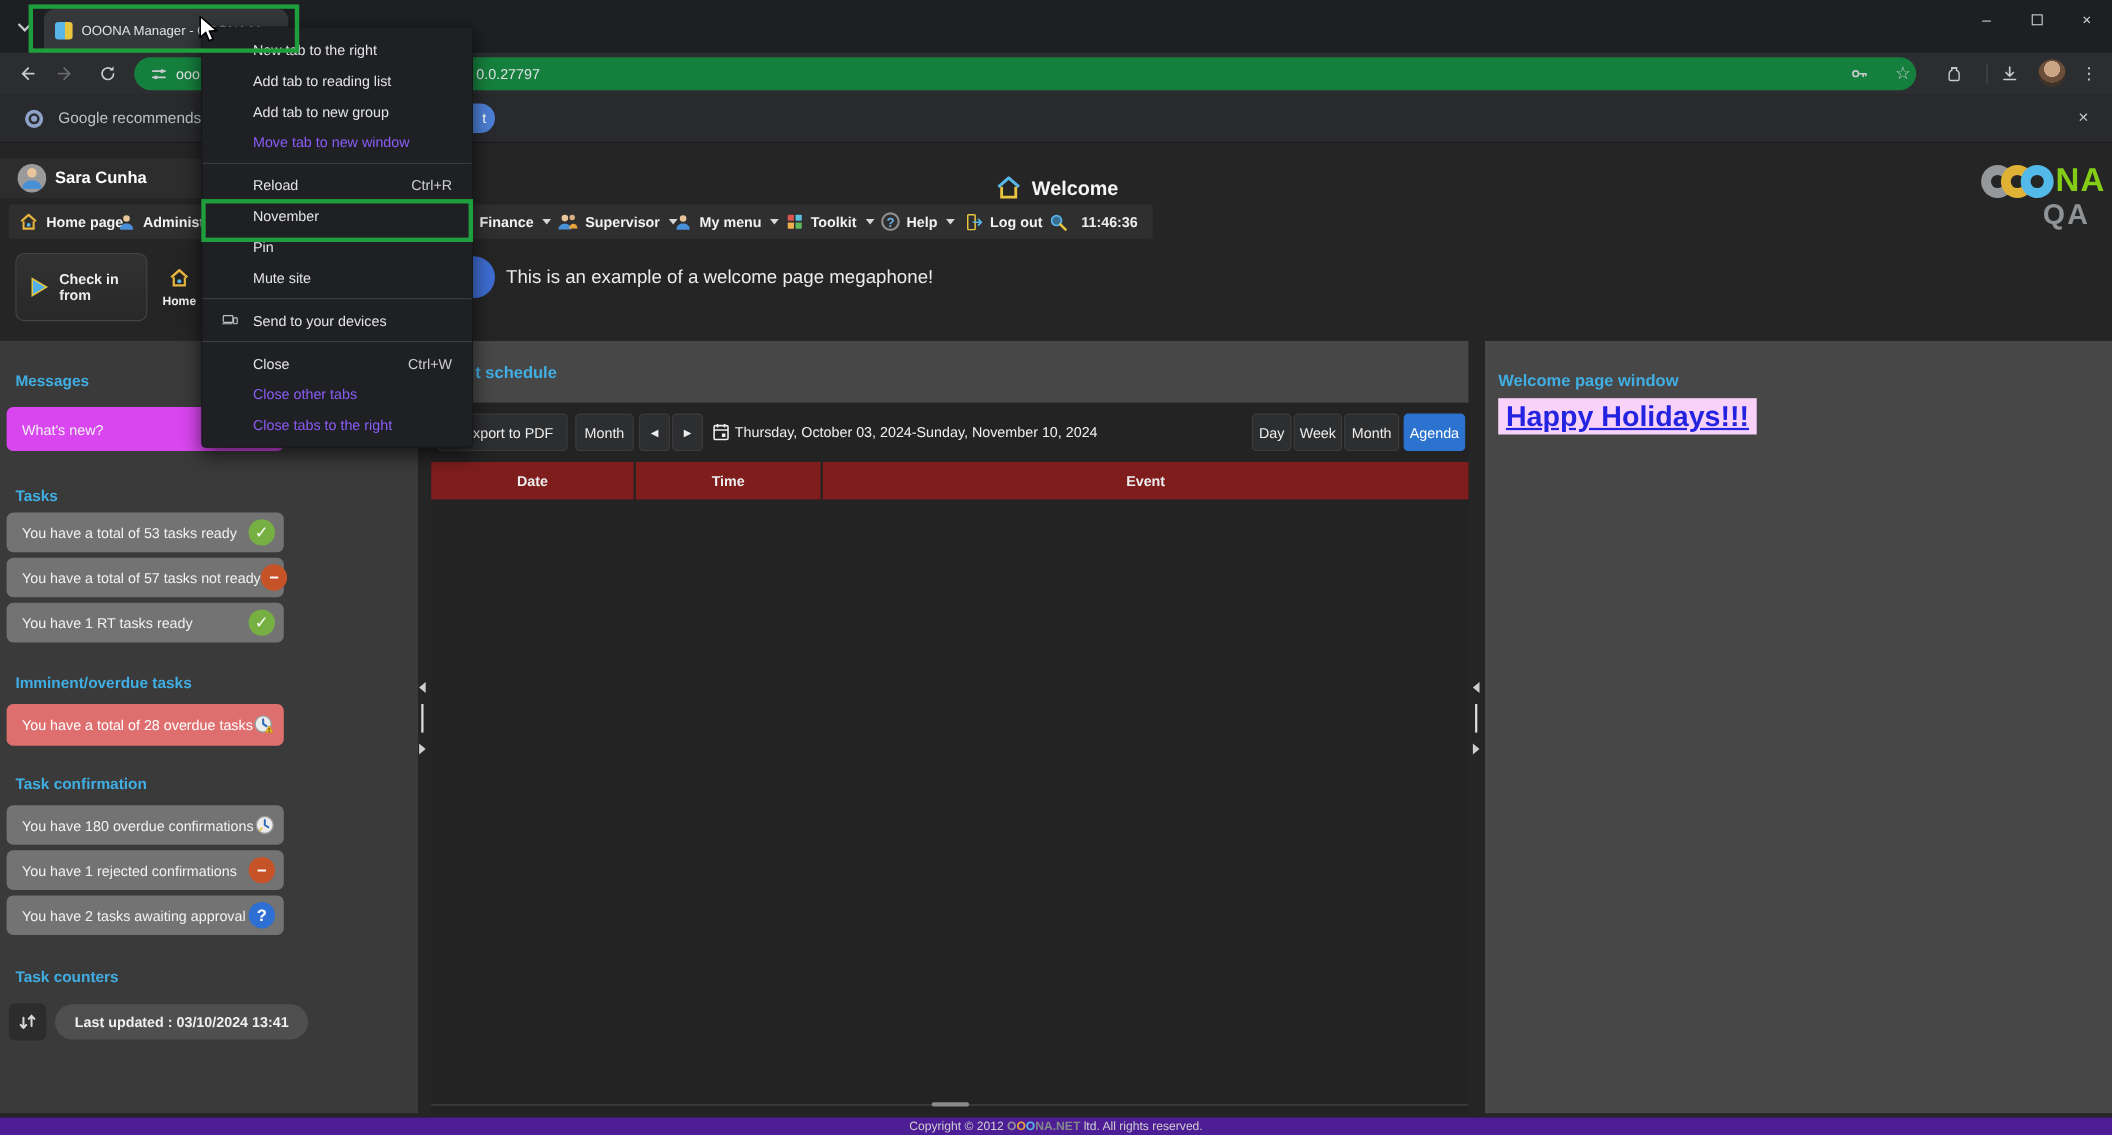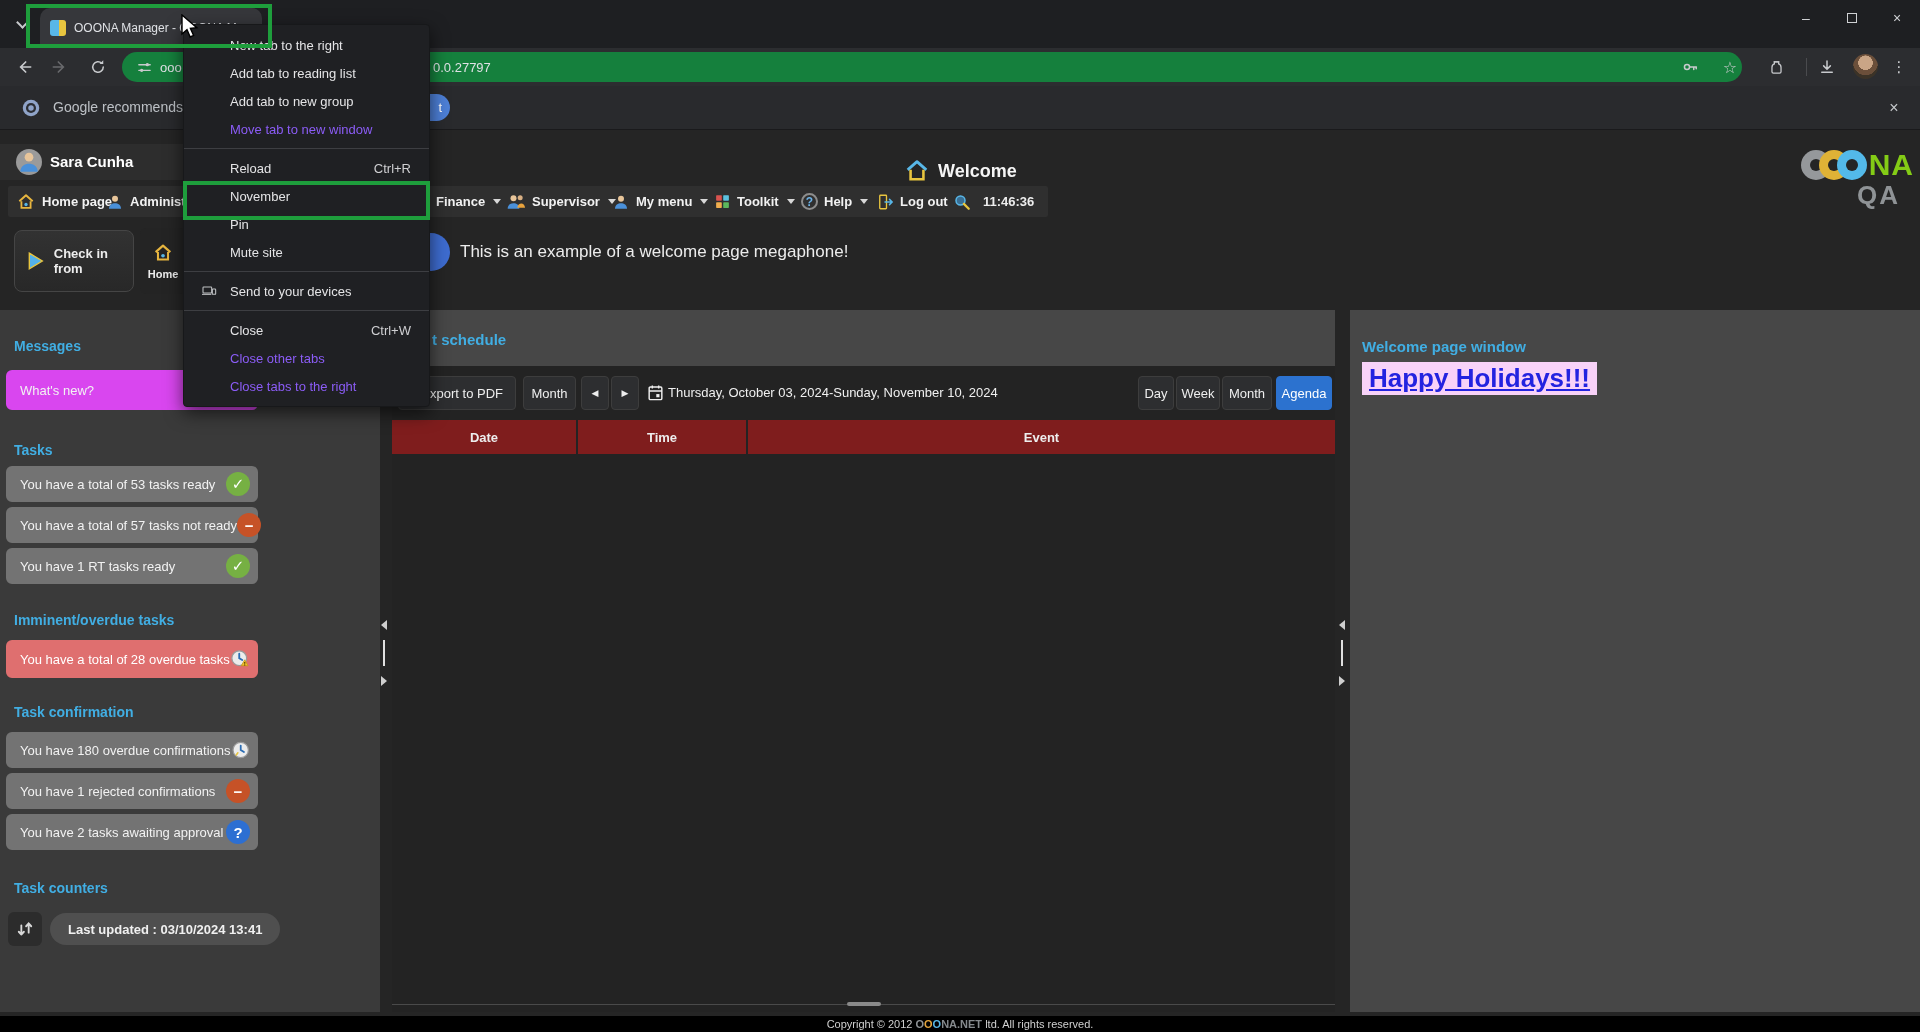--- a/index.html
+++ b/index.html
@@ -77,21 +77,21 @@
   .range{position:absolute;left:276px;top:75px;font-size:13px;color:#f0f0f0;white-space:nowrap}
   .thead{position:absolute;left:0;top:110px;width:943px;height:34px;background:#7f1d1d;display:flex}
   .th{height:34px;display:flex;align-items:center;justify-content:center;font-size:13px;font-weight:bold;border-right:2px solid #232323}
   .cline{position:absolute;left:0;top:694px;width:943px;height:1px;background:#4a4a4a}
   .cdash{position:absolute;left:455px;top:692px;width:34px;height:4px;background:#8a8a8a;border-radius:2px}
 
   .rightpanel{position:absolute;left:1350px;top:180px;width:570px;height:702px;background:#474747}
   .rtitle{position:absolute;left:12px;top:28px;font-size:15px;font-weight:bold;color:#41aee3}
   .holiday{position:absolute;left:12px;top:52px;font-size:26px;font-weight:bold;color:#2323e0;text-decoration:underline;background:#f8d2f8;padding:1px 7px;white-space:nowrap}
 
-  .footer{position:absolute;left:0;top:886px;width:1920px;height:16px;background:#000000;display:flex;align-items:center;justify-content:center;font-size:11px;color:#d0d0d0;white-space:pre}
+  .footer{position:absolute;left:0;top:886px;width:1920px;height:16px;background:#4c1d95;display:flex;align-items:center;justify-content:center;font-size:11px;color:#d0d0d0;white-space:pre}
   .fo1{color:#8f9396;font-weight:bold}.fo2{color:#e2a33c;font-weight:bold}.fo3{color:#57b7e6;font-weight:bold}.fbr{color:#85898c;font-weight:bold}
 
   
   .cmenu{position:absolute;left:183px;top:24px;width:247px;background:#1f2023;border:1px solid #17181a;border-radius:4px;box-shadow:0 6px 18px rgba(0,0,0,.6);padding:6px 0;z-index:50}
   .mi{height:28px;display:flex;align-items:center;padding:0 18px 0 46px;font-size:13px;color:#e4e4e6;position:relative;white-space:nowrap}
   .mi .sc{margin-left:auto;color:#cfcfd2}
   .mi.dis{color:#8b5cf6}
   .mi .micon{position:absolute;left:16px;top:6px;width:18px;height:16px;color:#bfc1c4}
   .msep{height:1px;background:#3d3e42;margin:5px 0}
   .gbox{position:absolute;border:4px solid #1e9e3c;z-index:55}

